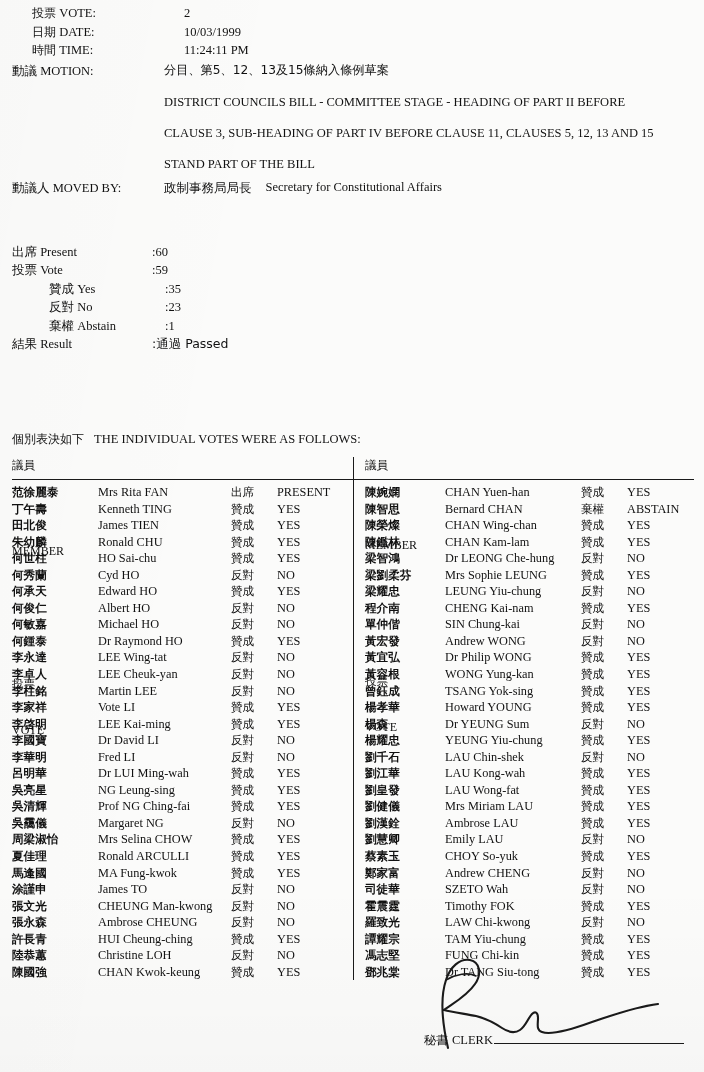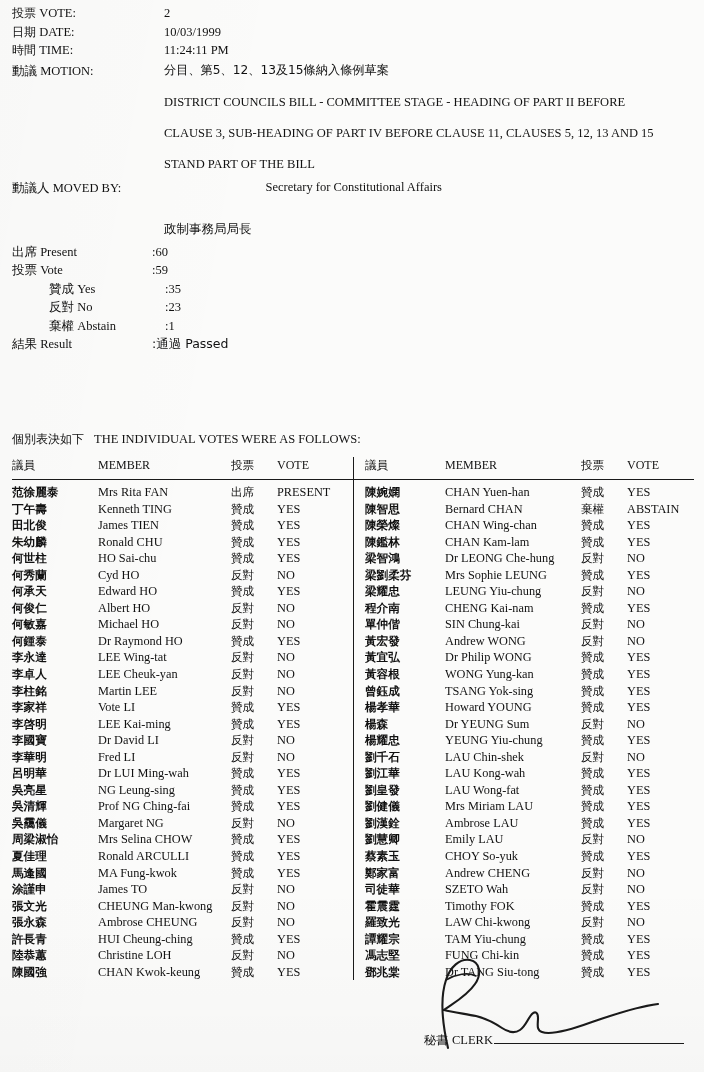--- a/index.html
+++ b/index.html
@@ -31,21 +31,21 @@
   
   .meta {
     position: absolute;
     left: 12px;
     top: 4px;
     width: 480px;
     font-size: 12.5px;
     line-height: 18.5px;
   }
   .meta-row { display: flex; }
-  .meta-label { width: 152px; flex: 0 0 152px; white-space: nowrap; }
+  .meta-label { width: 152px; flex: 0 0 152px; white-space: nowrap; margin-left: 20px; }
   .meta-label .zh { font-size: 12px; }
   .meta-value { white-space: nowrap; }
 
   
   .motion {
     position: absolute;
     left: 12px;
     top: 62px;
     right: 10px;
     font-size: 12.5px;
@@ -59,21 +59,21 @@
 
   
   .movedby {
     position: absolute;
     left: 12px;
     top: 180px;
     font-size: 12.5px;
     display: flex;
   }
   .movedby-label { width: 152px; flex: 0 0 152px; white-space: nowrap; }
-  .movedby-zh { margin-right: 14px; margin-top: 41px; }
+  .movedby-zh { margin-right: 14px; }
 
   
   .tally {
     position: absolute;
     left: 12px;
     top: 243px;
     font-size: 12.5px;
     line-height: 18.4px;
     width: 320px;
   }
@@ -104,20 +104,21 @@
     height: 0;
     border-top: 1.3px solid #1a1a1a;
     width: 100%;
   }
   .thead {
     display: flex;
     font-size: 12px;
     height: 21px;
     align-items: flex-start;
     padding-top: 1px;
+    flex-direction: column;
   }
   .cols { display: flex; position: relative; }
   .col {
     width: 341px;
     flex: 0 0 341px;
     box-sizing: border-box;
   }
   .col.right { padding-left: 12px; }
   .divider {
     position: absolute;

